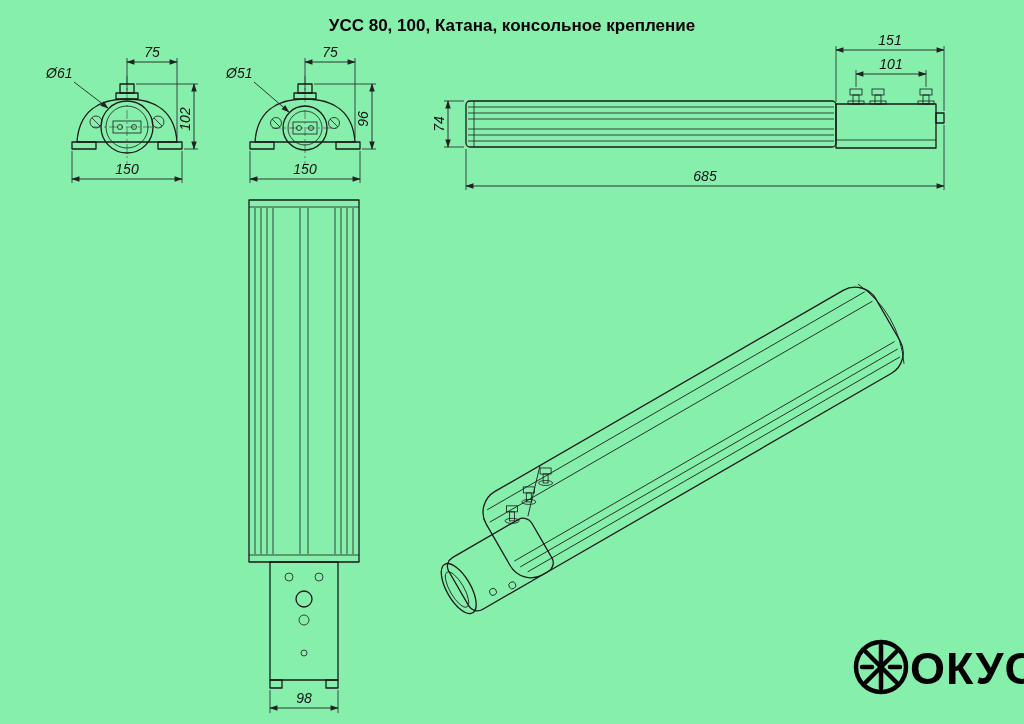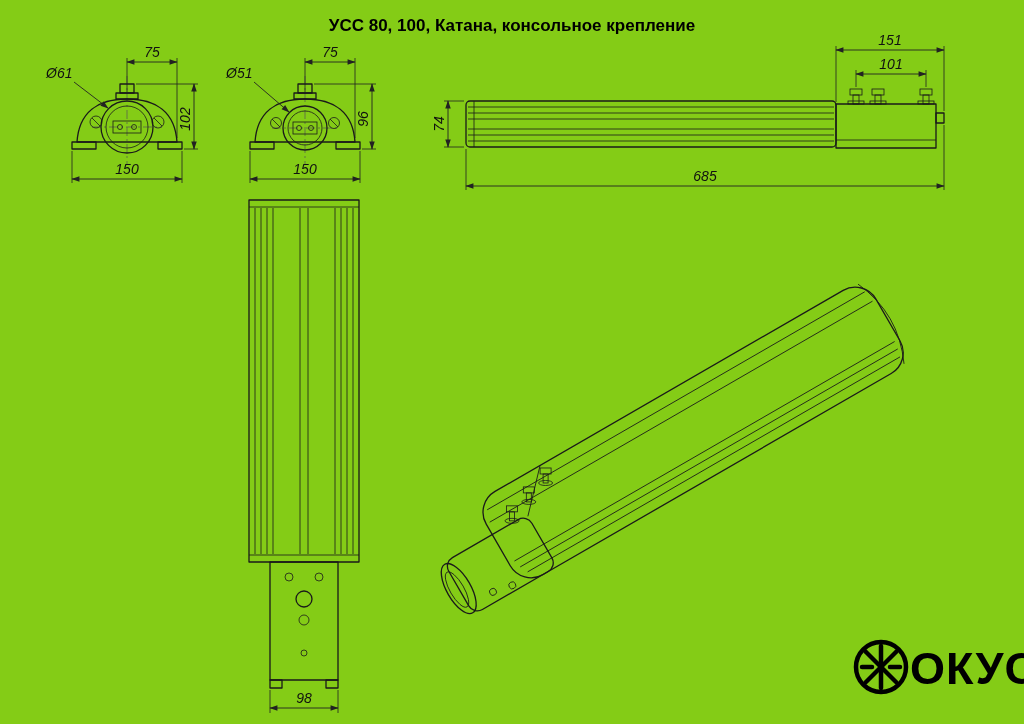--- a/index.html
+++ b/index.html
@@ -1,16 +1,16 @@
 <!DOCTYPE html>
 <html><head>
 <meta charset="utf-8">
 <style>
   html,body{margin:0;padding:0;background:#fff;}
-  .canvas{position:relative;width:1024px;height:724px;background:#84cc16;overflow:hidden;
+  .canvas{position:relative;width:1024px;height:724px;background:#86efac;overflow:hidden;
           font-family:"Liberation Sans",sans-serif;}
   svg{display:block;}
   .title-text{font:bold 17px "Liberation Sans",sans-serif;fill:#000;}
   .dim{font:italic 14px "Liberation Sans",sans-serif;fill:#111;}
   .o{fill:none;stroke:#1a1a1a;stroke-width:1.3;stroke-linejoin:round;}
   .t{fill:none;stroke:#1a1a1a;stroke-width:.8;}
   .ext{stroke:#222;stroke-width:.8;fill:none;}
   .dl{stroke:#222;stroke-width:.9;fill:none;}
   .cl{stroke:#555;stroke-width:.7;fill:none;stroke-dasharray:9 3 2 3;}
   .logo-stroke{stroke:#000;stroke-width:4.5;fill:none;stroke-linecap:round;}

